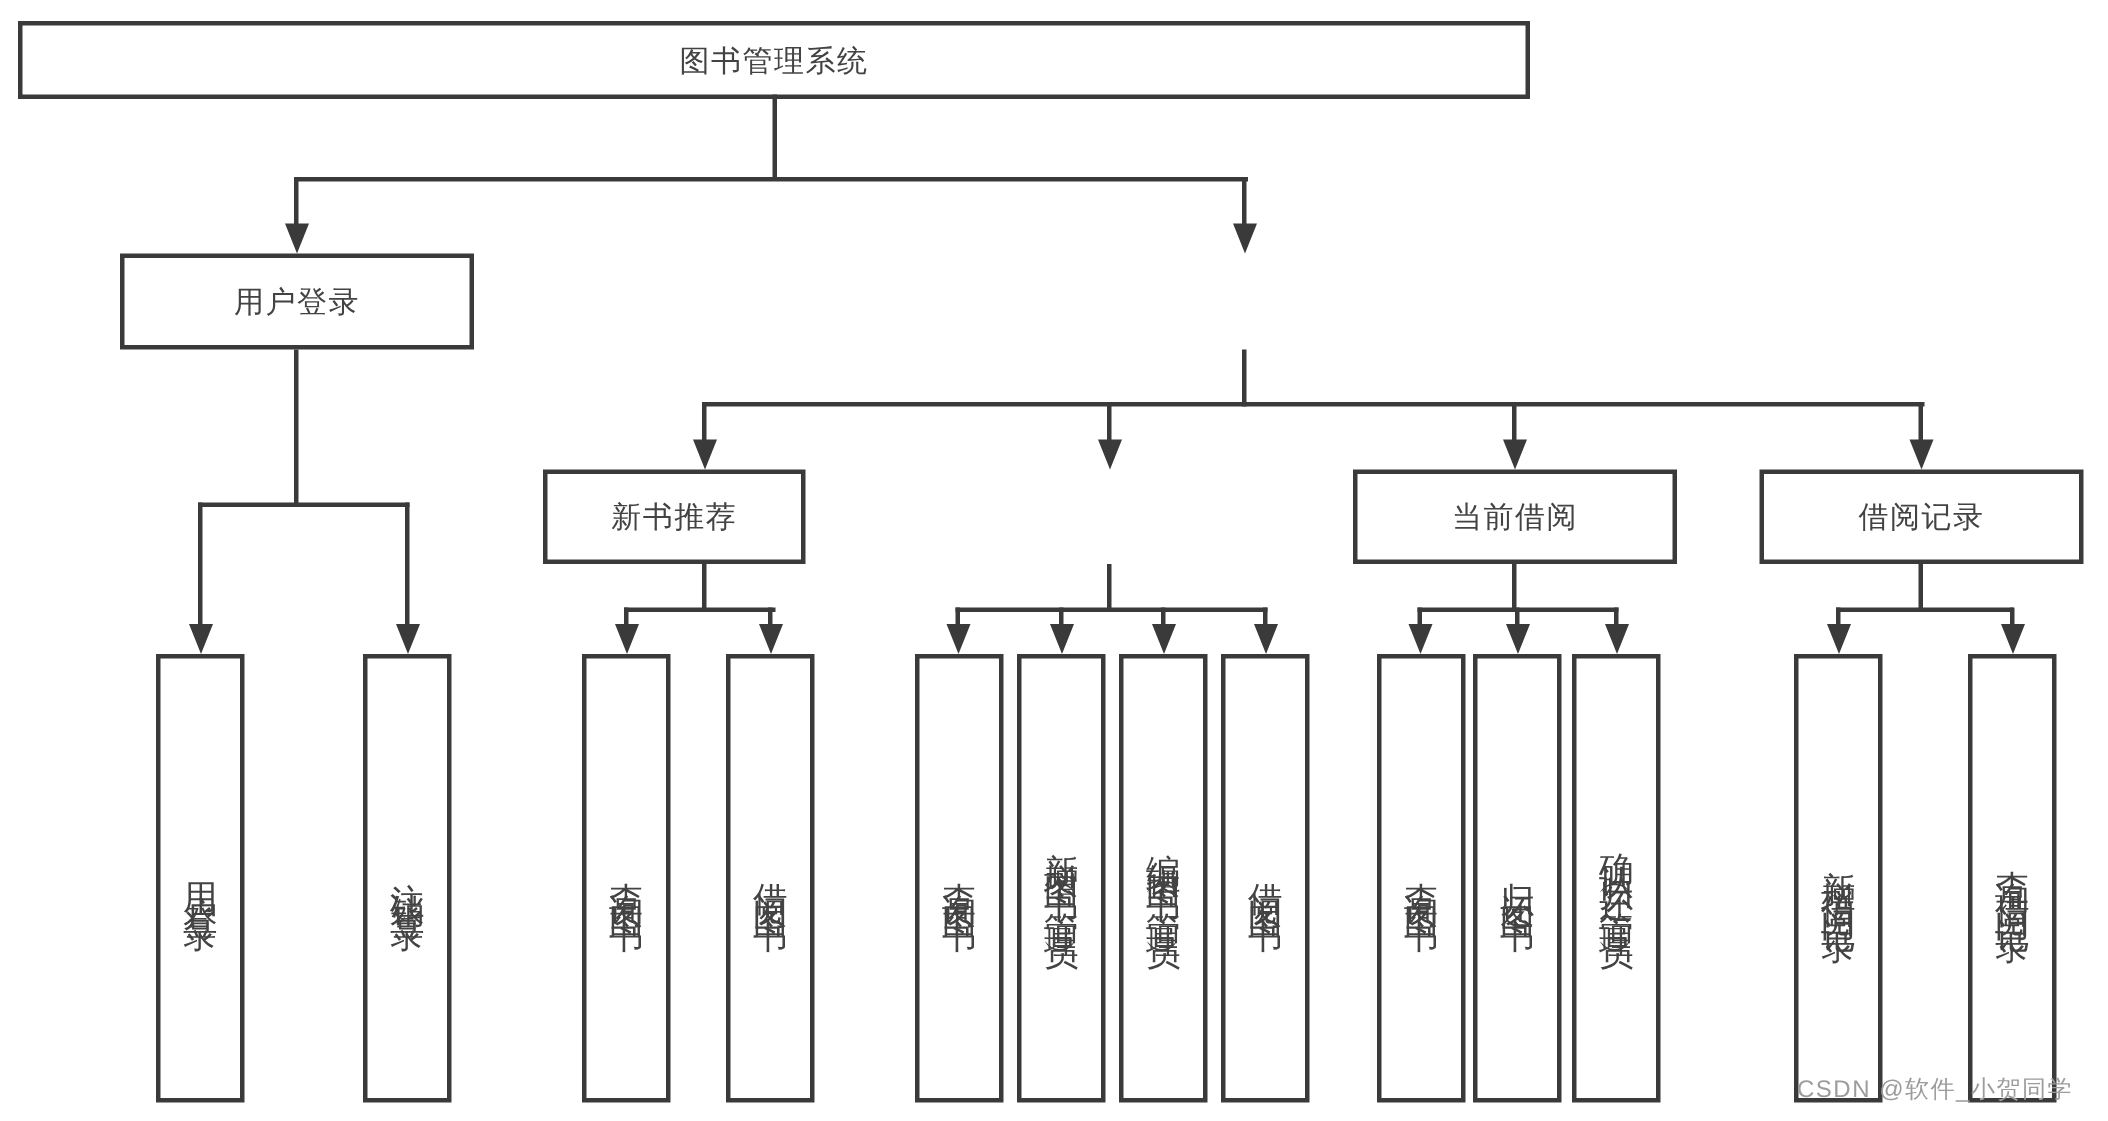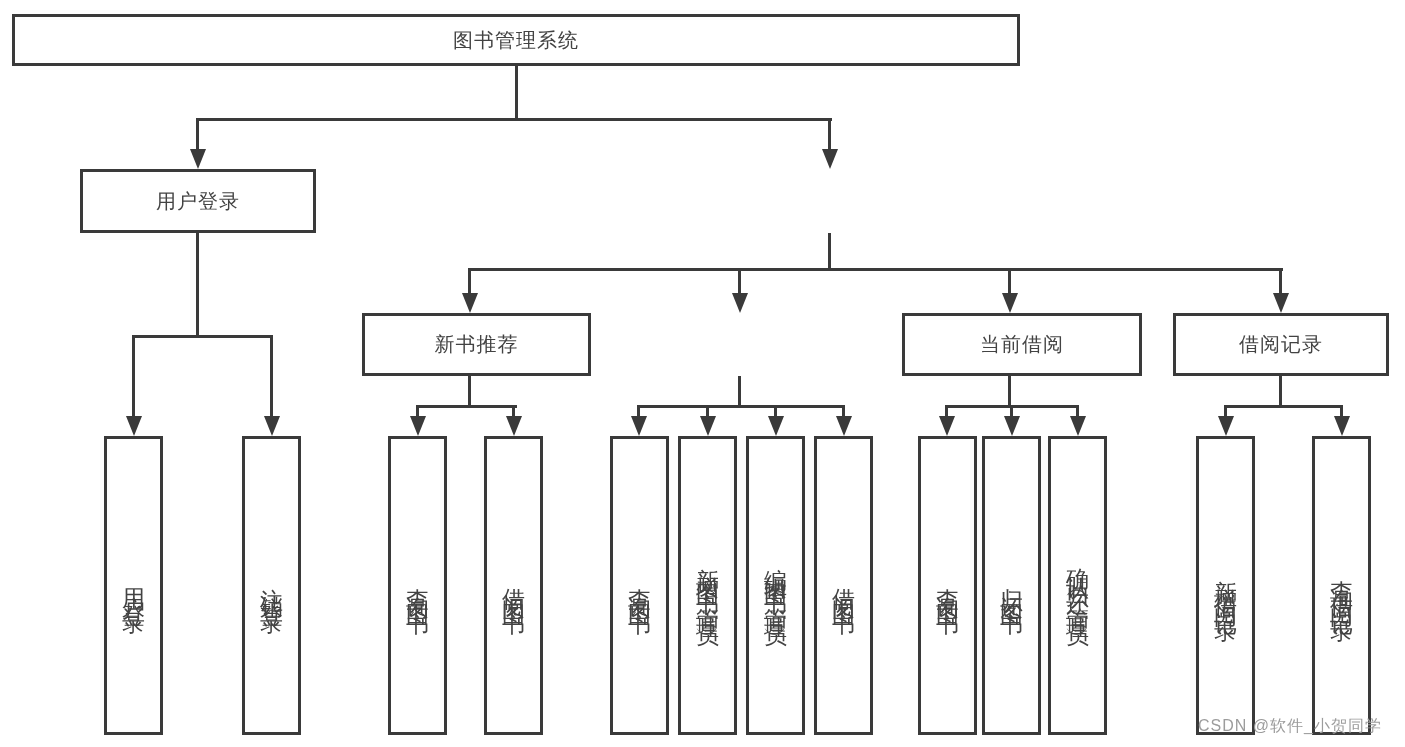--- a/index.html
+++ b/index.html
@@ -71,24 +71,24 @@
 </head>
 <body>
 
 <div id="canvas">
 
   <div class="node" style="left:12px; top:14px; width:1008px; height:52px;">图书管理系统</div>
 
   <div class="node" style="left:80px; top:169px; width:236px; height:64px;">用户登录</div>
 
 
-  <div class="node" style="left:362px; top:313px; width:229px; height:63px;">新书推荐</div>
+  <div class="node" style="left:362px; top:313px; width:175px; height:63px;">新书推荐</div>
 
 
-  <div class="node" style="left:902px; top:313px; width:240px; height:63px;">当前借阅</div>
+  <div class="node" style="left:902px; top:313px; width:216px; height:63px;">当前借阅</div>
 
   <div class="node" style="left:1173px; top:313px; width:216px; height:63px;">借阅记录</div>
 
   <div class="leaf" style="left:104px;">用户登录</div>
   <div class="leaf" style="left:242px;">注销登录</div>
 
   <div class="leaf" style="left:388px;">查询图书</div>
   <div class="leaf" style="left:484px;">借阅图书</div>
 
   <div class="leaf" style="left:610px;">查询图书</div>

